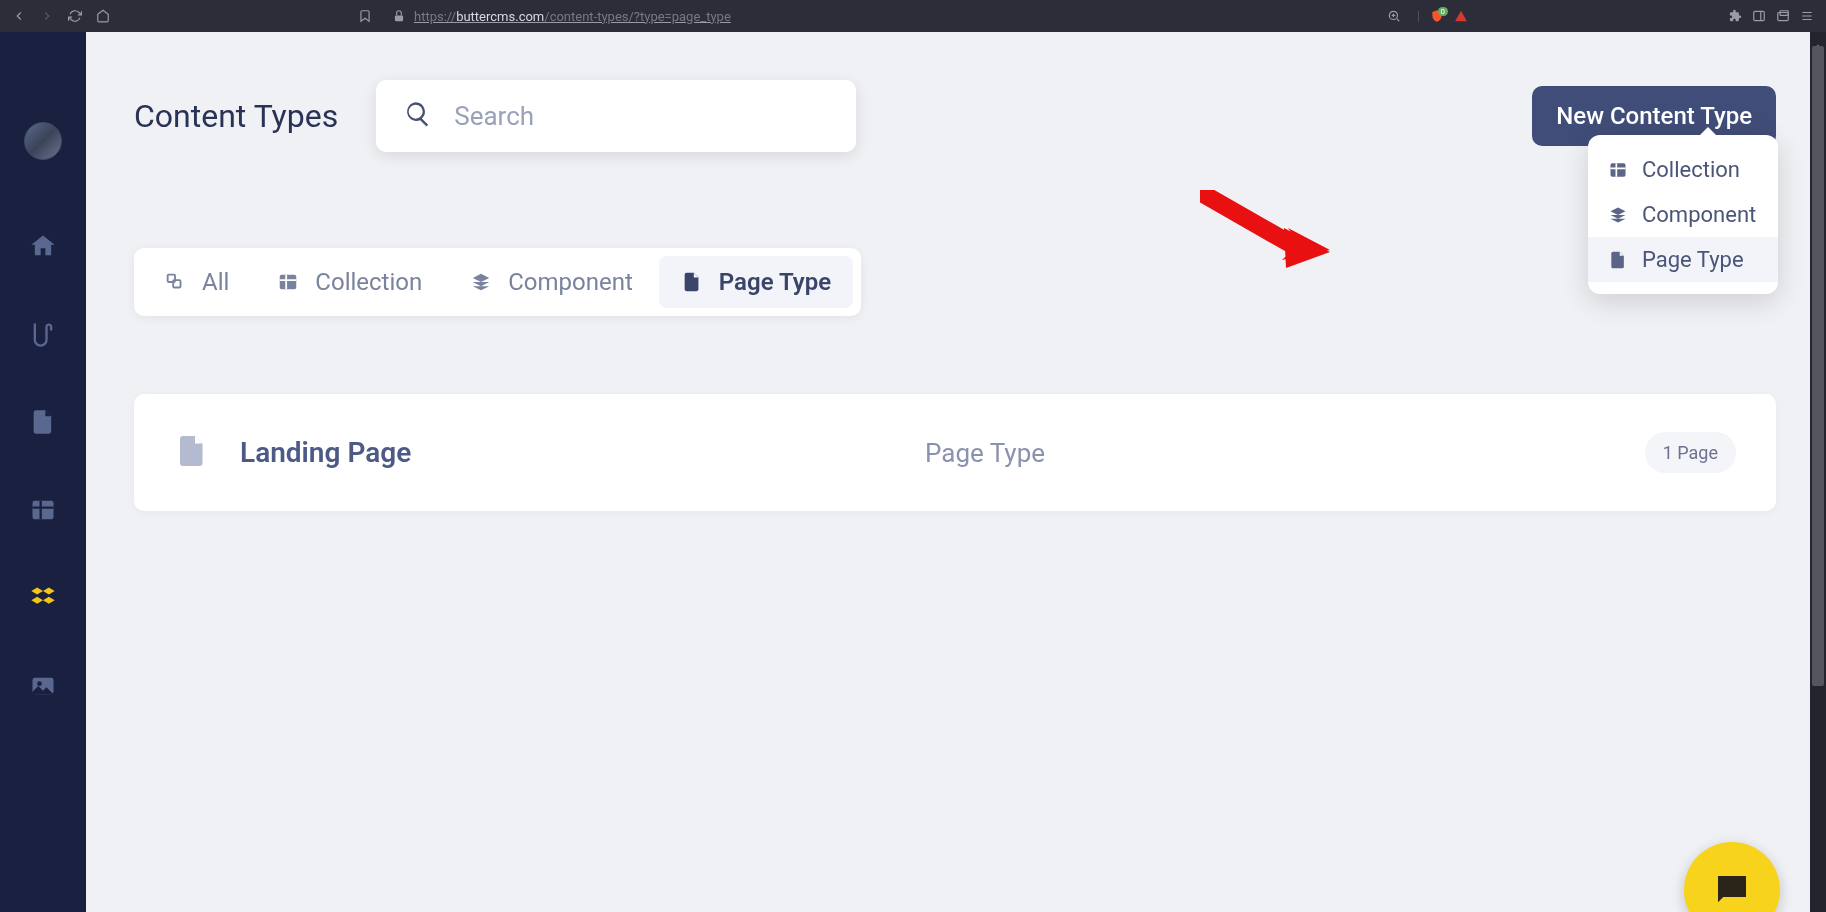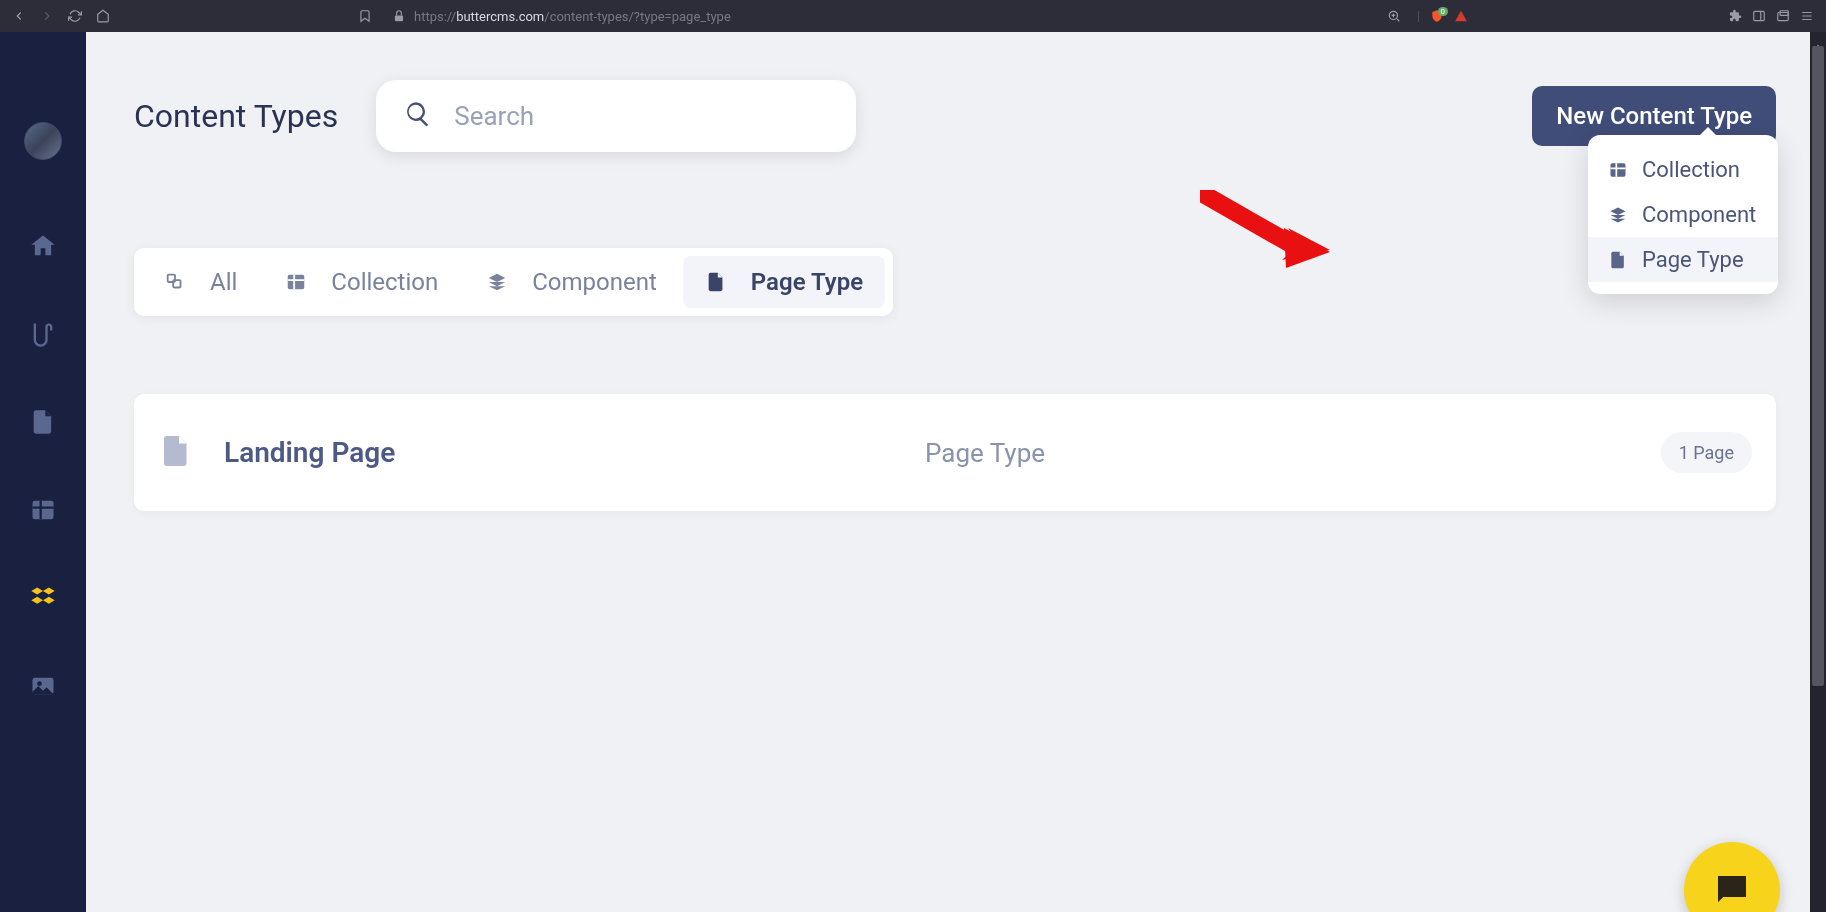--- a/index.html
+++ b/index.html
@@ -41,21 +41,21 @@
     .nav-btn svg { width: 14px; height: 14px; }
     .url-wrap {
       flex: 1;
       display: flex;
       align-items: center;
       gap: 8px;
       margin-left: 240px;
     }
     .bookmark-ic { color: #9a9aa8; }
     .lock-ic { color: #9a9aa8; margin-left: 12px; }
-    .url-text { color: #9a9aa8; font-size: 13px; }
+    .url-text { color: #9a9aa8; font-size: 13px; text-decoration: underline; }
     .url-text .prefix { color: #777786; }
     .url-text .domain { color: #d8d8e0; }
     .right-icons {
       display: flex;
       gap: 10px;
       align-items: center;
       position: absolute;
       right: 12px;
     }
     .right-icons .ic { color: #9a9aa8; }
@@ -112,21 +112,21 @@
       gap: 38px;
       position: relative;
     }
     .page-title {
       font-size: 32px;
       font-weight: 400;
       color: #2a3355;
     }
     .search-box {
       background: #fff;
-      border-radius: 20px;
+      border-radius: 10px;
       box-shadow: 0 4px 16px rgba(0,0,0,0.10);
       height: 72px;
       width: 480px;
       display: flex;
       align-items: center;
       padding: 0 28px;
       gap: 22px;
     }
     .search-box svg { width: 28px; height: 28px; color: #475073; }
     .search-box input {
@@ -190,39 +190,39 @@
       background: #fff;
       border-radius: 10px;
       padding: 8px;
       width: fit-content;
       gap: 4px;
       box-shadow: 0 2px 12px rgba(0,0,0,0.06);
     }
     .filter-tab {
       display: flex;
       align-items: center;
-      gap: 24px;
+      gap: 16px;
       padding: 12px 22px;
       font-size: 24px;
       color: #7a839e;
       border-radius: 8px;
       cursor: pointer;
     }
     .filter-tab.active {
       background: #f2f4f9;
       color: #3a4468;
       font-weight: 600;
     }
     .filter-tab svg { width: 22px; height: 22px; }
     
     .content-card {
       margin-top: 78px;
       background: #fff;
       border-radius: 10px;
-      padding: 38px 24px;
+      padding: 38px 40px;
       display: flex;
       align-items: center;
       box-shadow: 0 2px 10px rgba(0,0,0,0.04);
     }
     .content-card .row-icon {
       color: #b4bad0;
       margin-right: 30px;
     }
     .content-card .row-icon svg { width: 36px; height: 36px; }
     .content-name {

